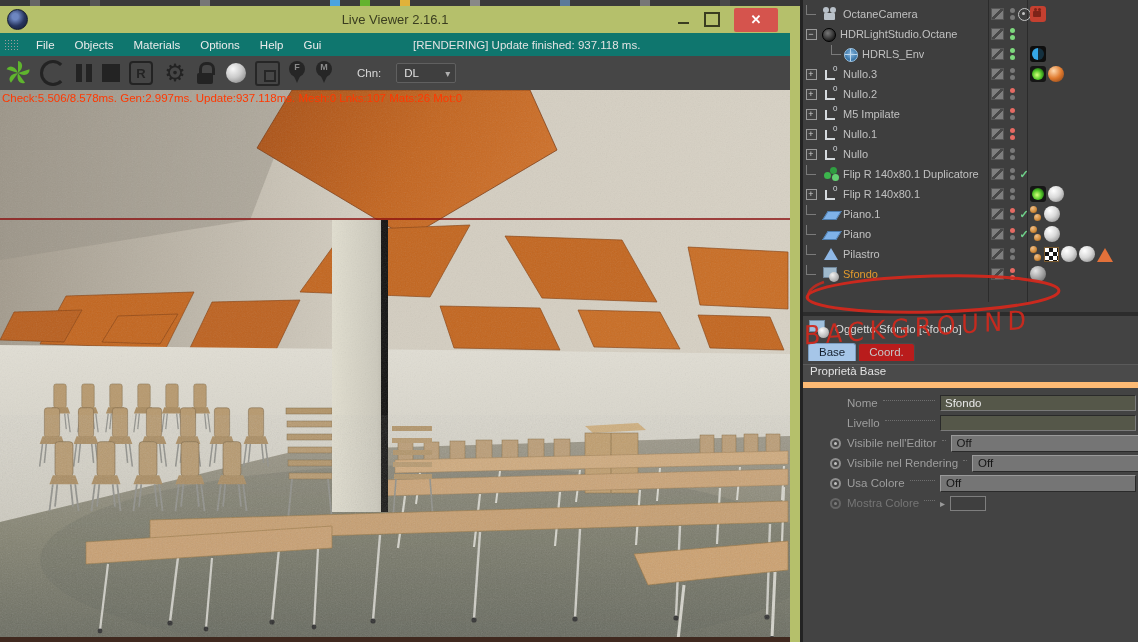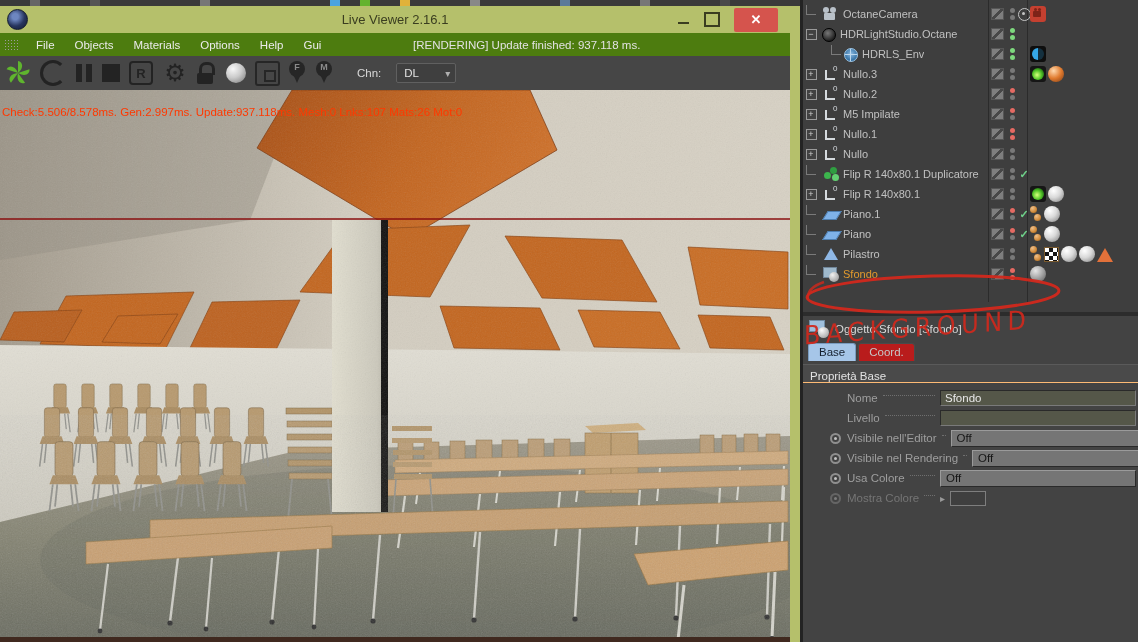--- a/index.html
+++ b/index.html
@@ -15,21 +15,21 @@
   .titlebar{position:absolute;left:0;top:0;width:790px;height:27px;background:#b5c06b;display:flex;align-items:center;}
   .c4d-logo{width:19px;height:19px;border-radius:50%;margin-left:7px;flex:none;
     background:radial-gradient(circle at 38% 35%, #6d86c0 0 18%, #27355e 55%, #10182e 100%);border:1px solid #131b30;}
   .title-text{position:absolute;left:0;right:0;text-align:center;font-size:13px;color:#3a3d20;}
   .win-ctrls{position:absolute;right:12px;top:0;height:27px;display:flex;align-items:center;gap:14px;}
   .btn-min{width:13px;height:14px;position:relative;cursor:pointer;}
   .btn-min::before{content:"";position:absolute;left:1px;bottom:3px;width:11px;height:2px;background:#3a3d20;}
   .btn-max{width:12px;height:11px;border:2px solid #3a3d20;cursor:pointer;}
   .btn-close{width:44px;height:24px;background:#d5544d;border-radius:2px;display:flex;align-items:center;justify-content:center;cursor:pointer;}
   .btn-close::before{content:"✕";color:#fff;font-size:13px;font-weight:bold;}
-  .menubar{position:absolute;left:0;top:27px;width:790px;height:23px;background:#4d7c0f;display:flex;align-items:center;}
+  .menubar{position:absolute;left:0;top:27px;width:790px;height:23px;background:#0f766e;display:flex;align-items:center;}
   .grip{width:16px;height:12px;margin:0 6px 0 4px;flex:none;
     background-image:radial-gradient(#9d9d9d 34%, transparent 36%);background-size:3px 3px;}
   .menu-item{padding:0 10px;font-size:11.5px;color:#ebebeb;cursor:pointer;}
   .render-status{position:absolute;left:413px;font-size:11.5px;color:#e2e2e2;}
   .toolbar{position:absolute;left:0;top:50px;width:790px;height:34px;background:#464646;display:flex;align-items:center;gap:9px;padding-left:5px;box-sizing:border-box;}
   .tbi{flex:none;position:relative;cursor:pointer;}
   .ico-octane{width:26px;height:26px;}
   .ico-refresh{width:20px;height:20px;border:3px solid #232323;border-radius:50%;border-right-color:transparent;}
   .ico-pause{width:18px;height:20px;}
   .ico-pause::before,.ico-pause::after{content:"";position:absolute;top:1px;width:6px;height:18px;background:#232323;}
@@ -47,21 +47,21 @@
   .ico-region::after{content:"";position:absolute;right:2px;bottom:2px;width:8px;height:8px;border:2px solid #262626;}
   .ico-pin{width:18px;height:24px;}
   .ico-pin::before{content:"";position:absolute;left:0;top:0;width:16px;height:16px;border-radius:50%;background:#262626;}
   .ico-pin::after{content:"";position:absolute;left:4px;top:13px;border-left:4px solid transparent;border-right:4px solid transparent;border-top:9px solid #262626;}
   .ico-pin span{position:absolute;left:0;top:1px;width:16px;text-align:center;font-size:9px;font-weight:bold;color:#8a8a8a;z-index:1;}
   .chn-label{margin-left:14px;font-size:11.5px;color:#d8d8d8;}
   .chn-dd{width:60px;height:20px;margin-left:6px;background:#3f3f3f;border:1px solid #606060;border-radius:2px;
     display:flex;align-items:center;font-size:11.5px;color:#e0e0e0;padding-left:7px;box-sizing:border-box;cursor:pointer;}
   .chn-dd::after{content:"▾";margin-left:auto;margin-right:5px;color:#b0b0b0;font-size:10px;}
   .viewport{position:absolute;left:0;top:84px;width:790px;height:547px;background:#cdc7ba;overflow:hidden;cursor:crosshair;}
-  .stats{position:absolute;left:2px;top:16px;font-size:11.5px;color:#ff3800;z-index:5;white-space:nowrap;}
+  .stats{position:absolute;left:2px;top:2px;font-size:11.5px;color:#ff3800;z-index:5;white-space:nowrap;}
   
   .rpanel{position:absolute;left:800px;top:0;width:338px;height:642px;background:#3e3e3e;border-left:3px solid #232323;box-sizing:border-box;}
   .om{position:absolute;left:0;top:0;width:100%;height:312px;}
   .om-colsep1{position:absolute;left:185px;top:0;height:302px;width:1px;background:#2b2b2b;}
   .om-colsep2{position:absolute;left:224px;top:0;height:302px;width:1px;background:#2b2b2b;}
   .om-row{position:relative;height:20px;display:flex;align-items:center;font-size:11px;color:#c0c0c0;cursor:pointer;}
   .tw{width:16px;flex:none;display:flex;align-items:center;justify-content:center;}
   .tw2{width:38px;flex:none;display:flex;align-items:center;justify-content:flex-end;}
   .expand{width:9px;height:9px;border:1px solid #9a9a9a;background:#414141;position:relative;flex:none;}
   .expand::before{position:absolute;left:0;top:-2px;width:9px;text-align:center;font-size:9px;line-height:12px;color:#d0d0d0;}
@@ -128,22 +128,22 @@
   .am-menubar{height:21px;background:#3c3c3c;display:flex;align-items:center;border-bottom:1px solid #333;}
   .am-menu-item{padding:0 11px;font-size:11.5px;color:#d0d0d0;cursor:pointer;}
   .am-objrow{height:25px;display:flex;align-items:center;padding-left:6px;font-size:11.5px;color:#d8d8d8;}
   .am-objicon{width:20px;height:18px;position:relative;margin-right:6px;flex:none;}
   .am-objicon::before{content:"";position:absolute;left:0;top:0;width:14px;height:10px;background:#9fc0dd;border:1px solid #6f8ba3;}
   .am-objicon::after{content:"";position:absolute;right:0;bottom:0;width:11px;height:11px;background:radial-gradient(circle at 35% 30%, #fafafa, #bdbdbd 60%, #8d8d8d);border-radius:50%;}
   .am-tabs{height:20px;display:flex;align-items:flex-end;gap:2px;padding-left:5px;}
   .am-tab{font-size:11.5px;padding:2px 10px 3px;border-radius:3px 3px 0 0;cursor:pointer;}
   .am-tab.active{background:#a6c6e8;color:#15202e;border:1px solid #7a9cc0;border-bottom:none;}
   .am-tab.idle{background:#b91c1c;color:#c6c6c6;border:1px solid #4a4a4a;border-bottom:none;}
-  .am-section{height:17px;margin-top:3px;background:#4a4a4a;border-top:1px solid #5a5a5a;border-bottom:1px solid #fdba74;
-    display:flex;align-items:flex-end;padding-left:7px;font-size:11.5px;color:#e2e2e2;}
+  .am-section{height:17px;margin-top:3px;background:#4a4a4a;border-top:1px solid #5a5a5a;border-bottom:6px solid #fdba74;
+    display:flex;align-items:flex-start;padding-left:7px;font-size:11.5px;color:#e2e2e2;}
   .am-fields{padding-top:5px;margin-left:18px;}
   .am-row{height:20px;display:flex;align-items:center;padding:0 2px 0 9px;}
   .radio{width:11px;height:11px;border-radius:50%;border:2px solid #8f8f8f;box-sizing:border-box;position:relative;flex:none;margin-right:6px;cursor:pointer;}
   .radio::after{content:"";position:absolute;left:2px;top:2px;width:3px;height:3px;border-radius:50%;background:#c2c2c2;}
   .radio.dis{opacity:.45;}
   .radio-spacer{width:17px;flex:none;}
   .flabel{font-size:11.5px;color:#9e9e9e;white-space:nowrap;}
   .flabel.dis{color:#757575;}
   .leader{flex:1;border-bottom:1px dotted #6f6f6f;margin:0 5px 5px 5px;min-width:4px;}
   .ftext{width:196px;height:16px;background:#555749;border:1px solid #2a2a2a;border-bottom-color:#7a7a7a;border-right-color:#7a7a7a;

